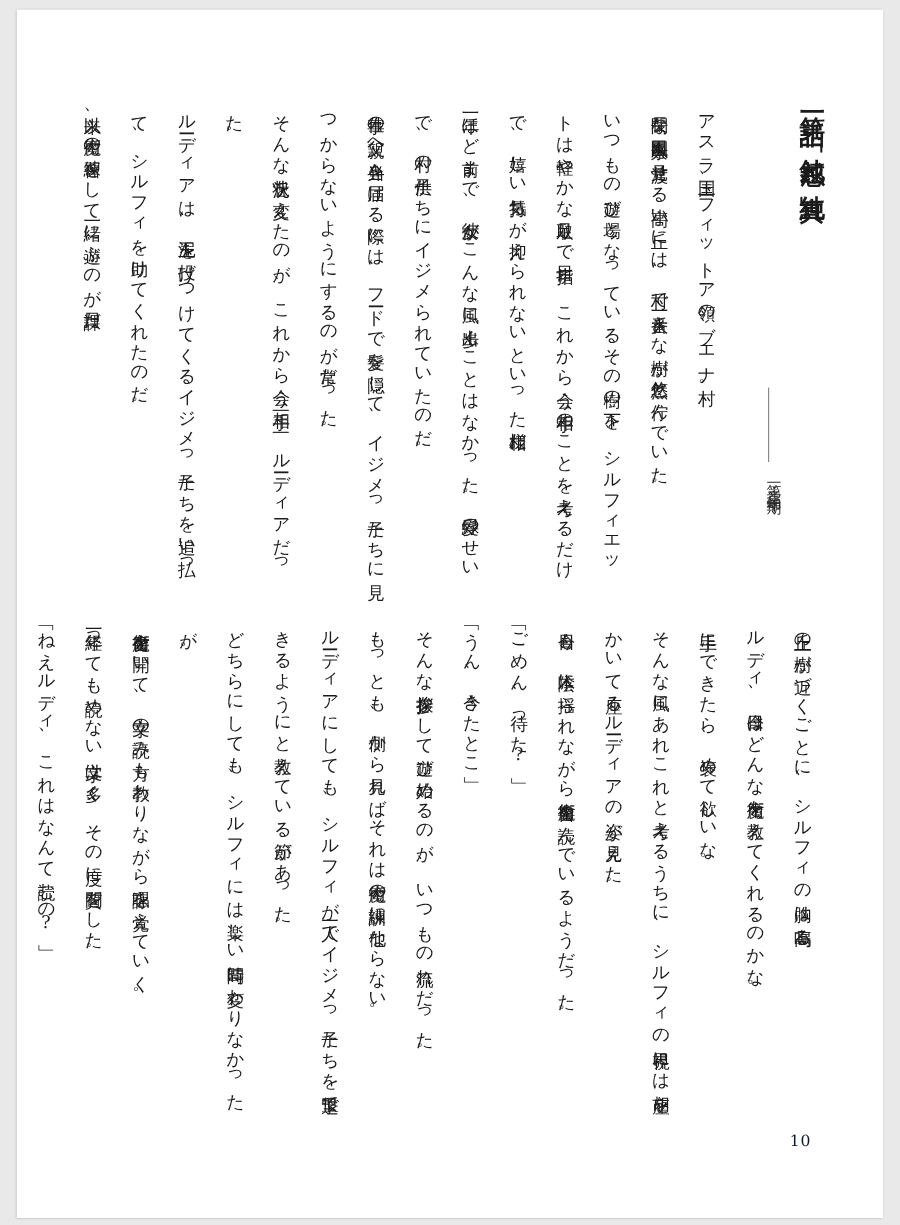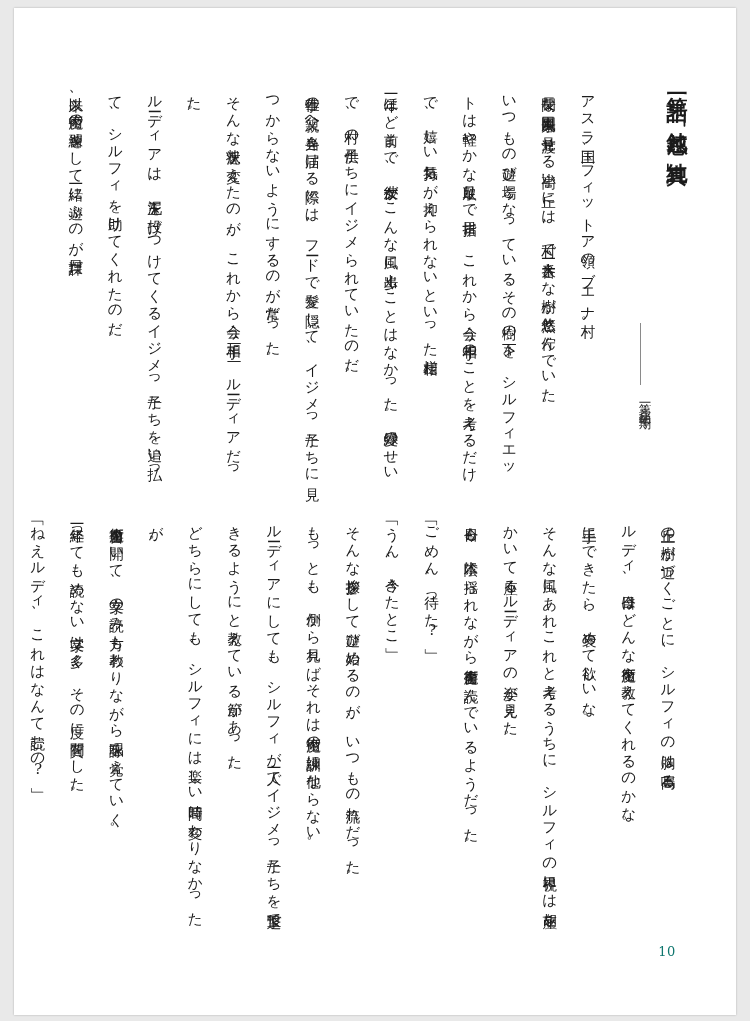--- a/index.html
+++ b/index.html
@@ -108,21 +108,21 @@
     padding: 0;
     text-indent: 0;
   }
 
   
   .page-number {
     position: absolute;
     right: 60px;
     bottom: 56px;
     font-size: 13px;
-    color: #0f766e;
+    color: #0f172a;
     font-family: "DejaVu Serif", "Liberation Serif", serif;
     letter-spacing: 0.05em;
   }
 </style>
 </head>
 <body>
 
 <div id="page-wrap">
   <div class="paper">
 

